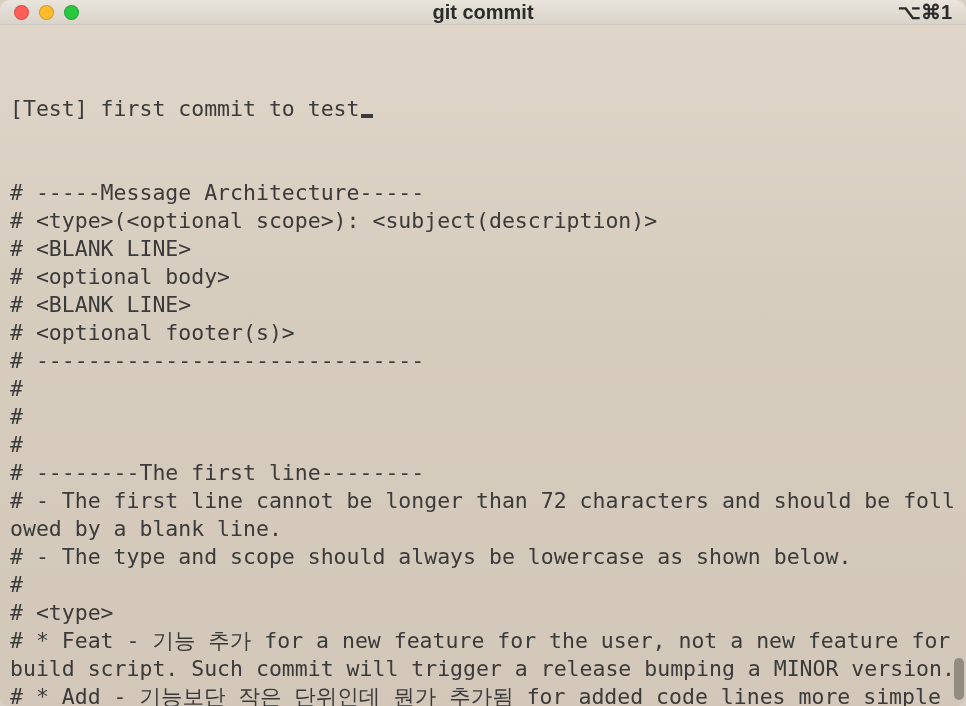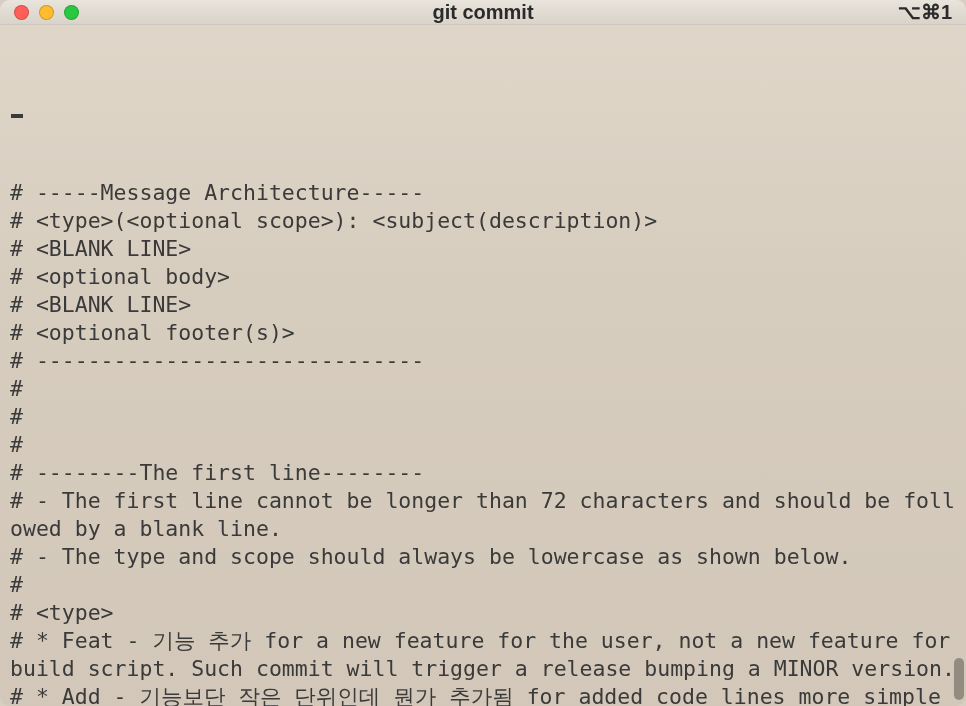--- a/index.html
+++ b/index.html
@@ -98,19 +98,19 @@
     <div class="traffic">
       <div class="dot red"></div>
       <div class="dot yellow"></div>
       <div class="dot green"></div>
     </div>
     <div class="title">git commit</div>
     <div class="shortcut">⌥⌘1</div>
   </div>
 
   <div class="editor">
-    <span class="line"><span class="cursor"></span></span>
+    <span class="line"><span>[Test] first commit to test</span><span class="cursor"></span></span>
     <div id="comments"><span class="line"># -----Message Architecture-----</span><span class="line"># &lt;type&gt;(&lt;optional scope&gt;): &lt;subject(description)&gt;</span><span class="line"># &lt;BLANK LINE&gt;</span><span class="line"># &lt;optional body&gt;</span><span class="line"># &lt;BLANK LINE&gt;</span><span class="line"># &lt;optional footer(s)&gt;</span><span class="line"># ------------------------------</span><span class="line">#</span><span class="line">#</span><span class="line">#</span><span class="line"># --------The first line--------</span><span class="line"># - The first line cannot be longer than 72 characters and should be followed by a blank line.</span><span class="line"># - The type and scope should always be lowercase as shown below.</span><span class="line">#</span><span class="line"># &lt;type&gt;</span><span class="line"># * Feat - 기능 추가 for a new feature for the user, not a new feature for build script. Such commit will trigger a release bumping a MINOR version.</span><span class="line"># * Add - 기능보단 작은 단위인데 뭔가 추가됨 for added code lines more simple amount than Feat type.</span></div>
     
   </div>
 
   <div class="scrollbar"></div>
 </div>
 
 </body></html>

